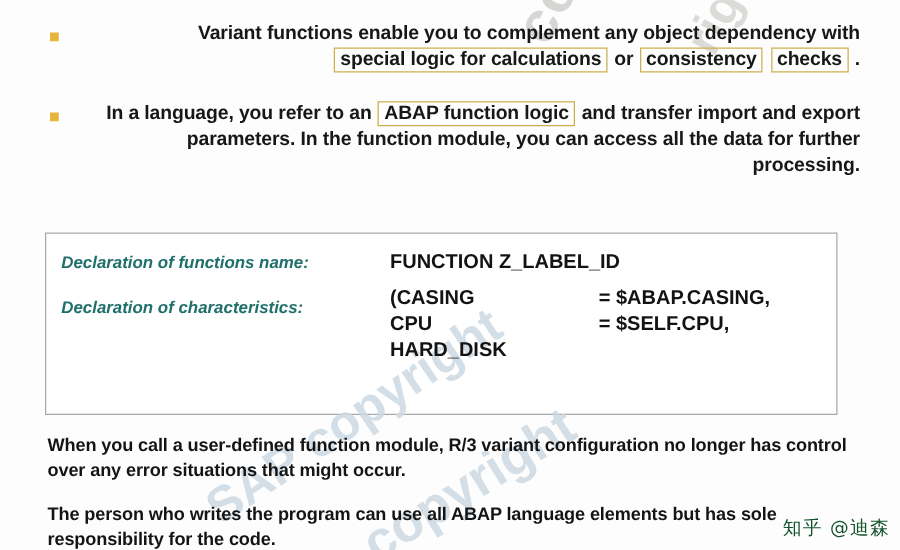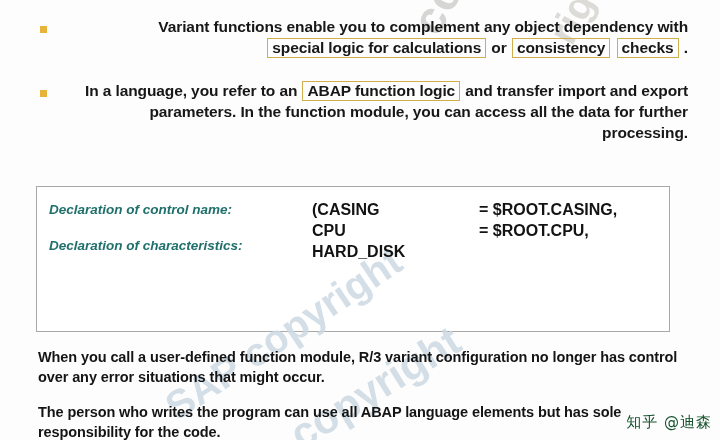--- a/index.html
+++ b/index.html
@@ -195,33 +195,34 @@
 
   </div>
 
   <div class="panel">
     <div class="panel-inner">
 
       <div class="wm wm-3">SAP copyright</div>
       <div class="wm wm-4">Decision copyright</div>
 
       <div class="decl-labels">
-        <div class="decl-label">Declaration of control name:</div>
+        <div class="decl-label">Declaration of functions name:</div>
         <div class="decl-label second">Declaration of characteristics:</div>
       </div>
 
       <div class="code">
+        <div class="code-head">FUNCTION Z_LABEL_ID</div>
 
         <div class="code-line">
           <span class="code-name">(CASING</span>
-          <span class="code-val">= $ROOT.CASING,</span>
+          <span class="code-val">= $ABAP.CASING,</span>
         </div>
         <div class="code-line">
           <span class="code-name">CPU</span>
-          <span class="code-val">= $ROOT.CPU,</span>
+          <span class="code-val">= $SELF.CPU,</span>
         </div>
         <div class="code-line">
           <span class="code-name">HARD_DISK</span>
         </div>
         <div class="code-line">
         </div>
       </div>
 
     </div>
   </div>

